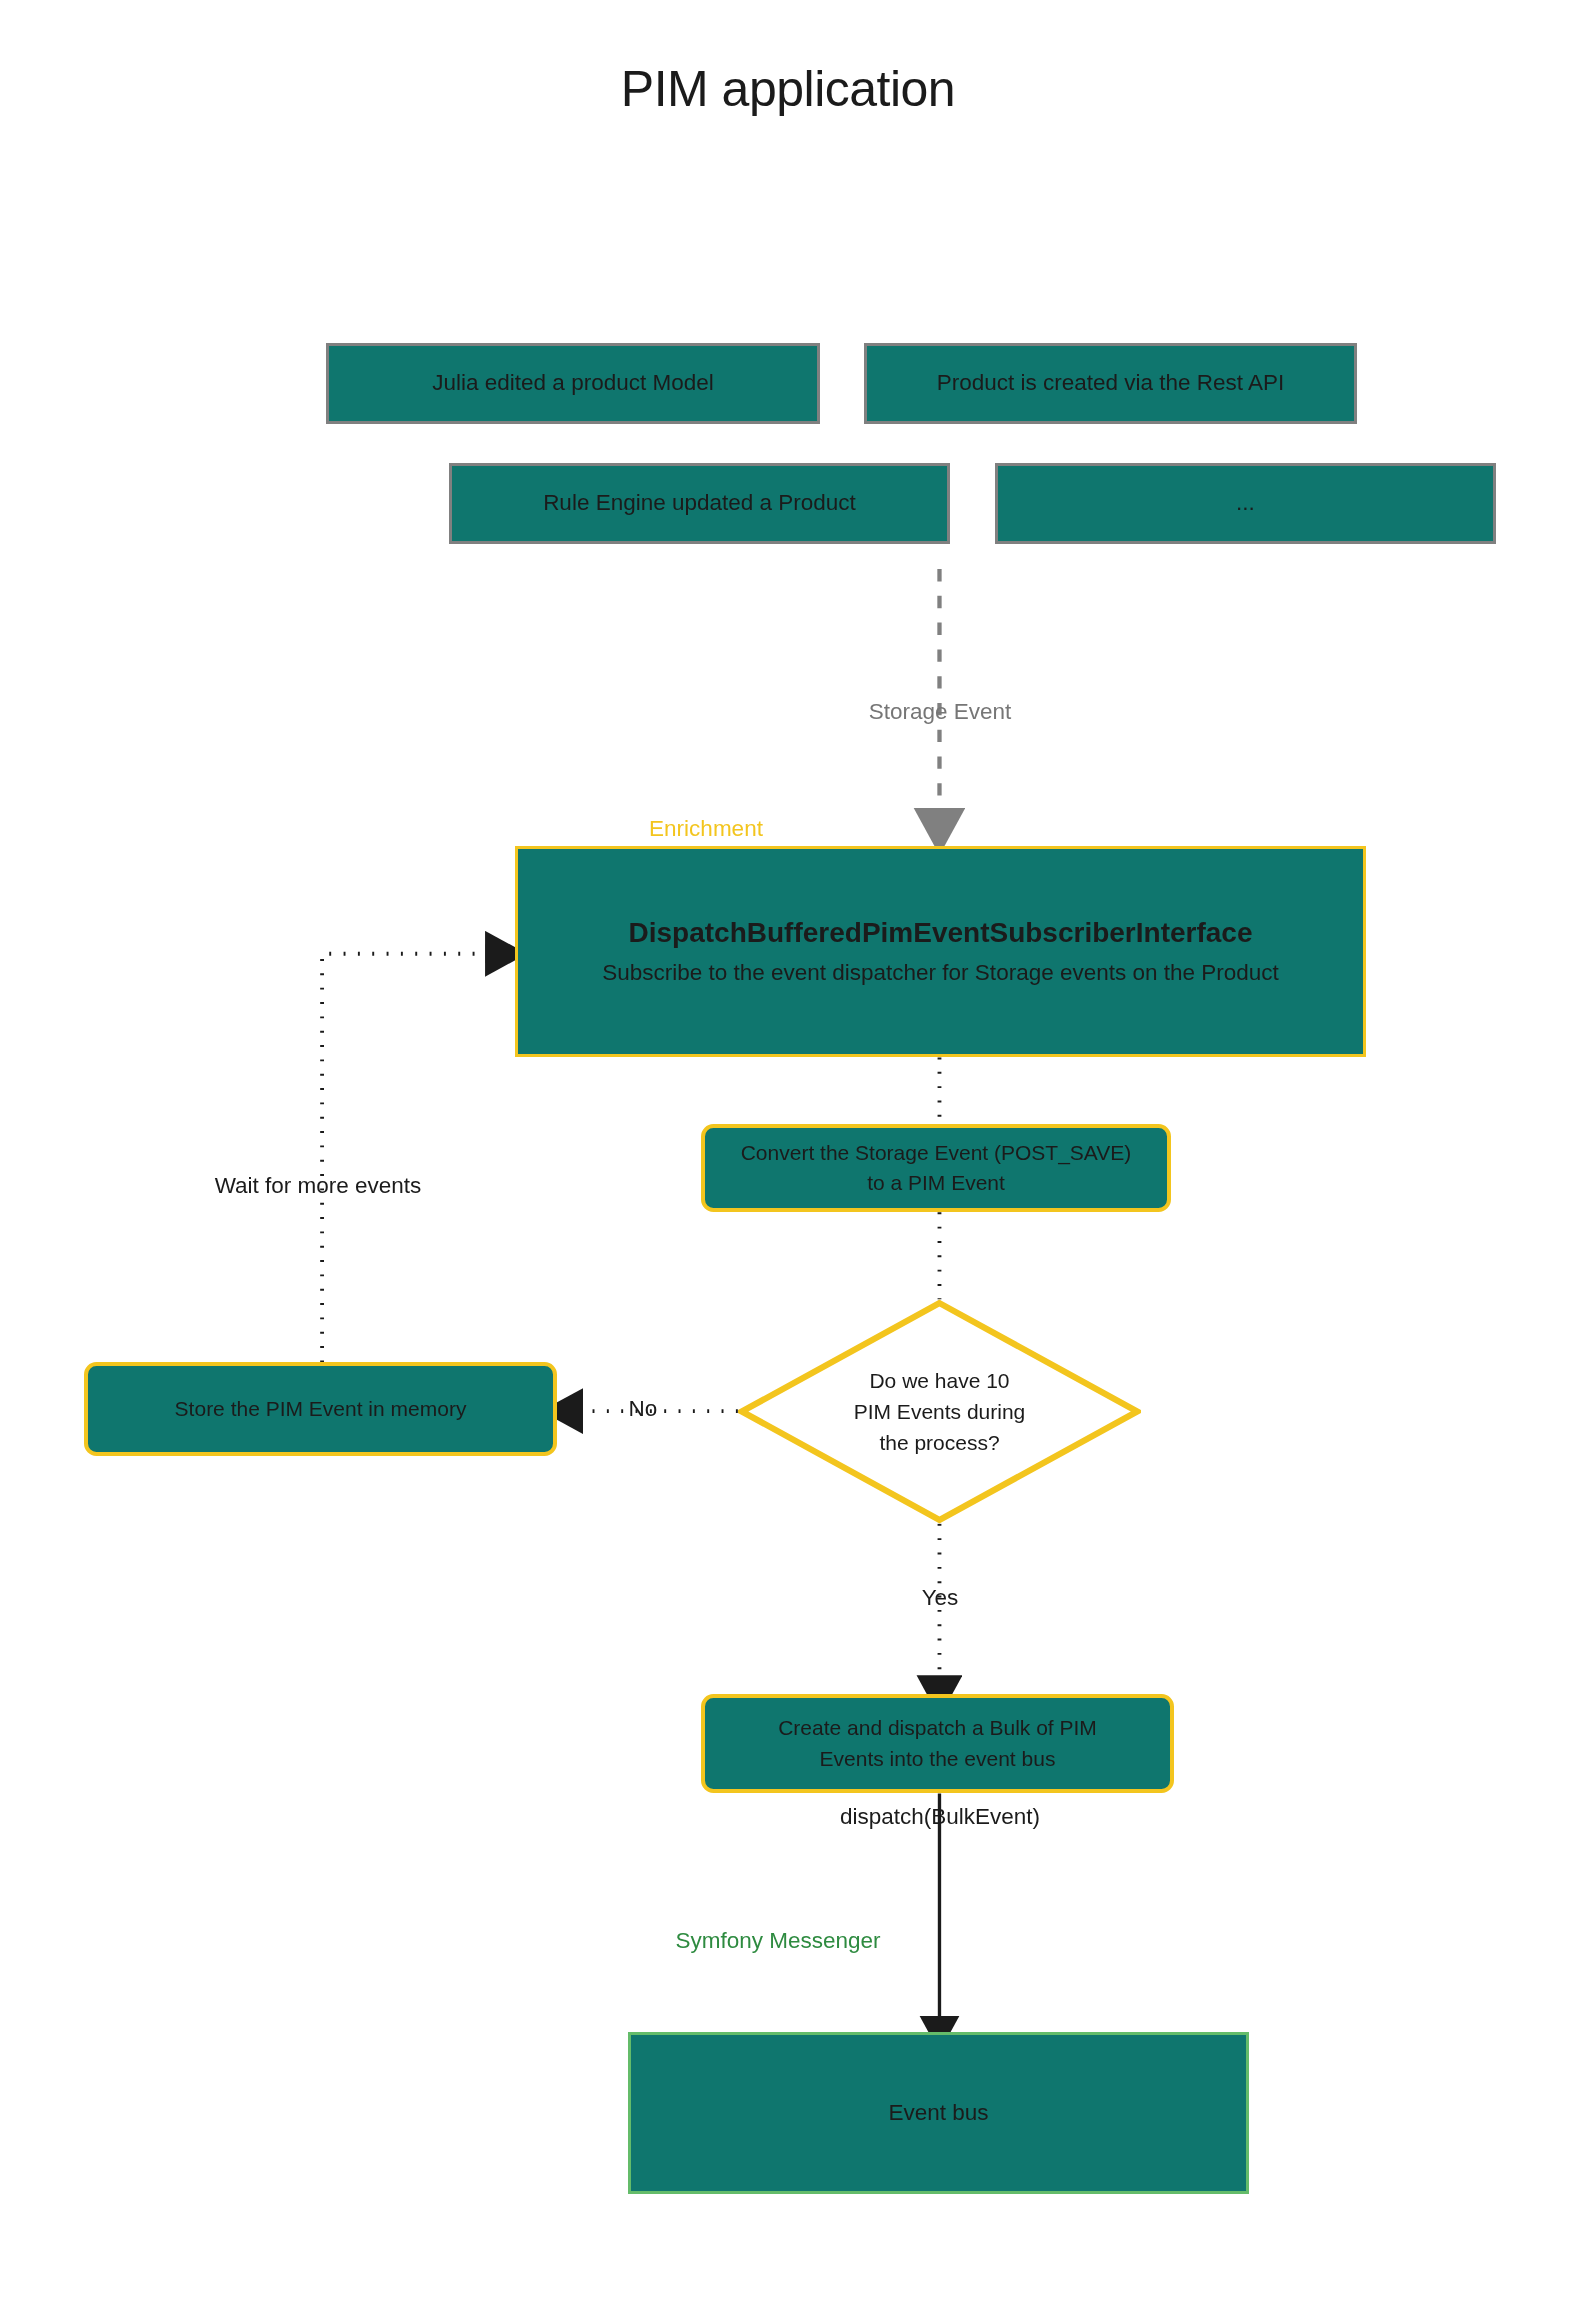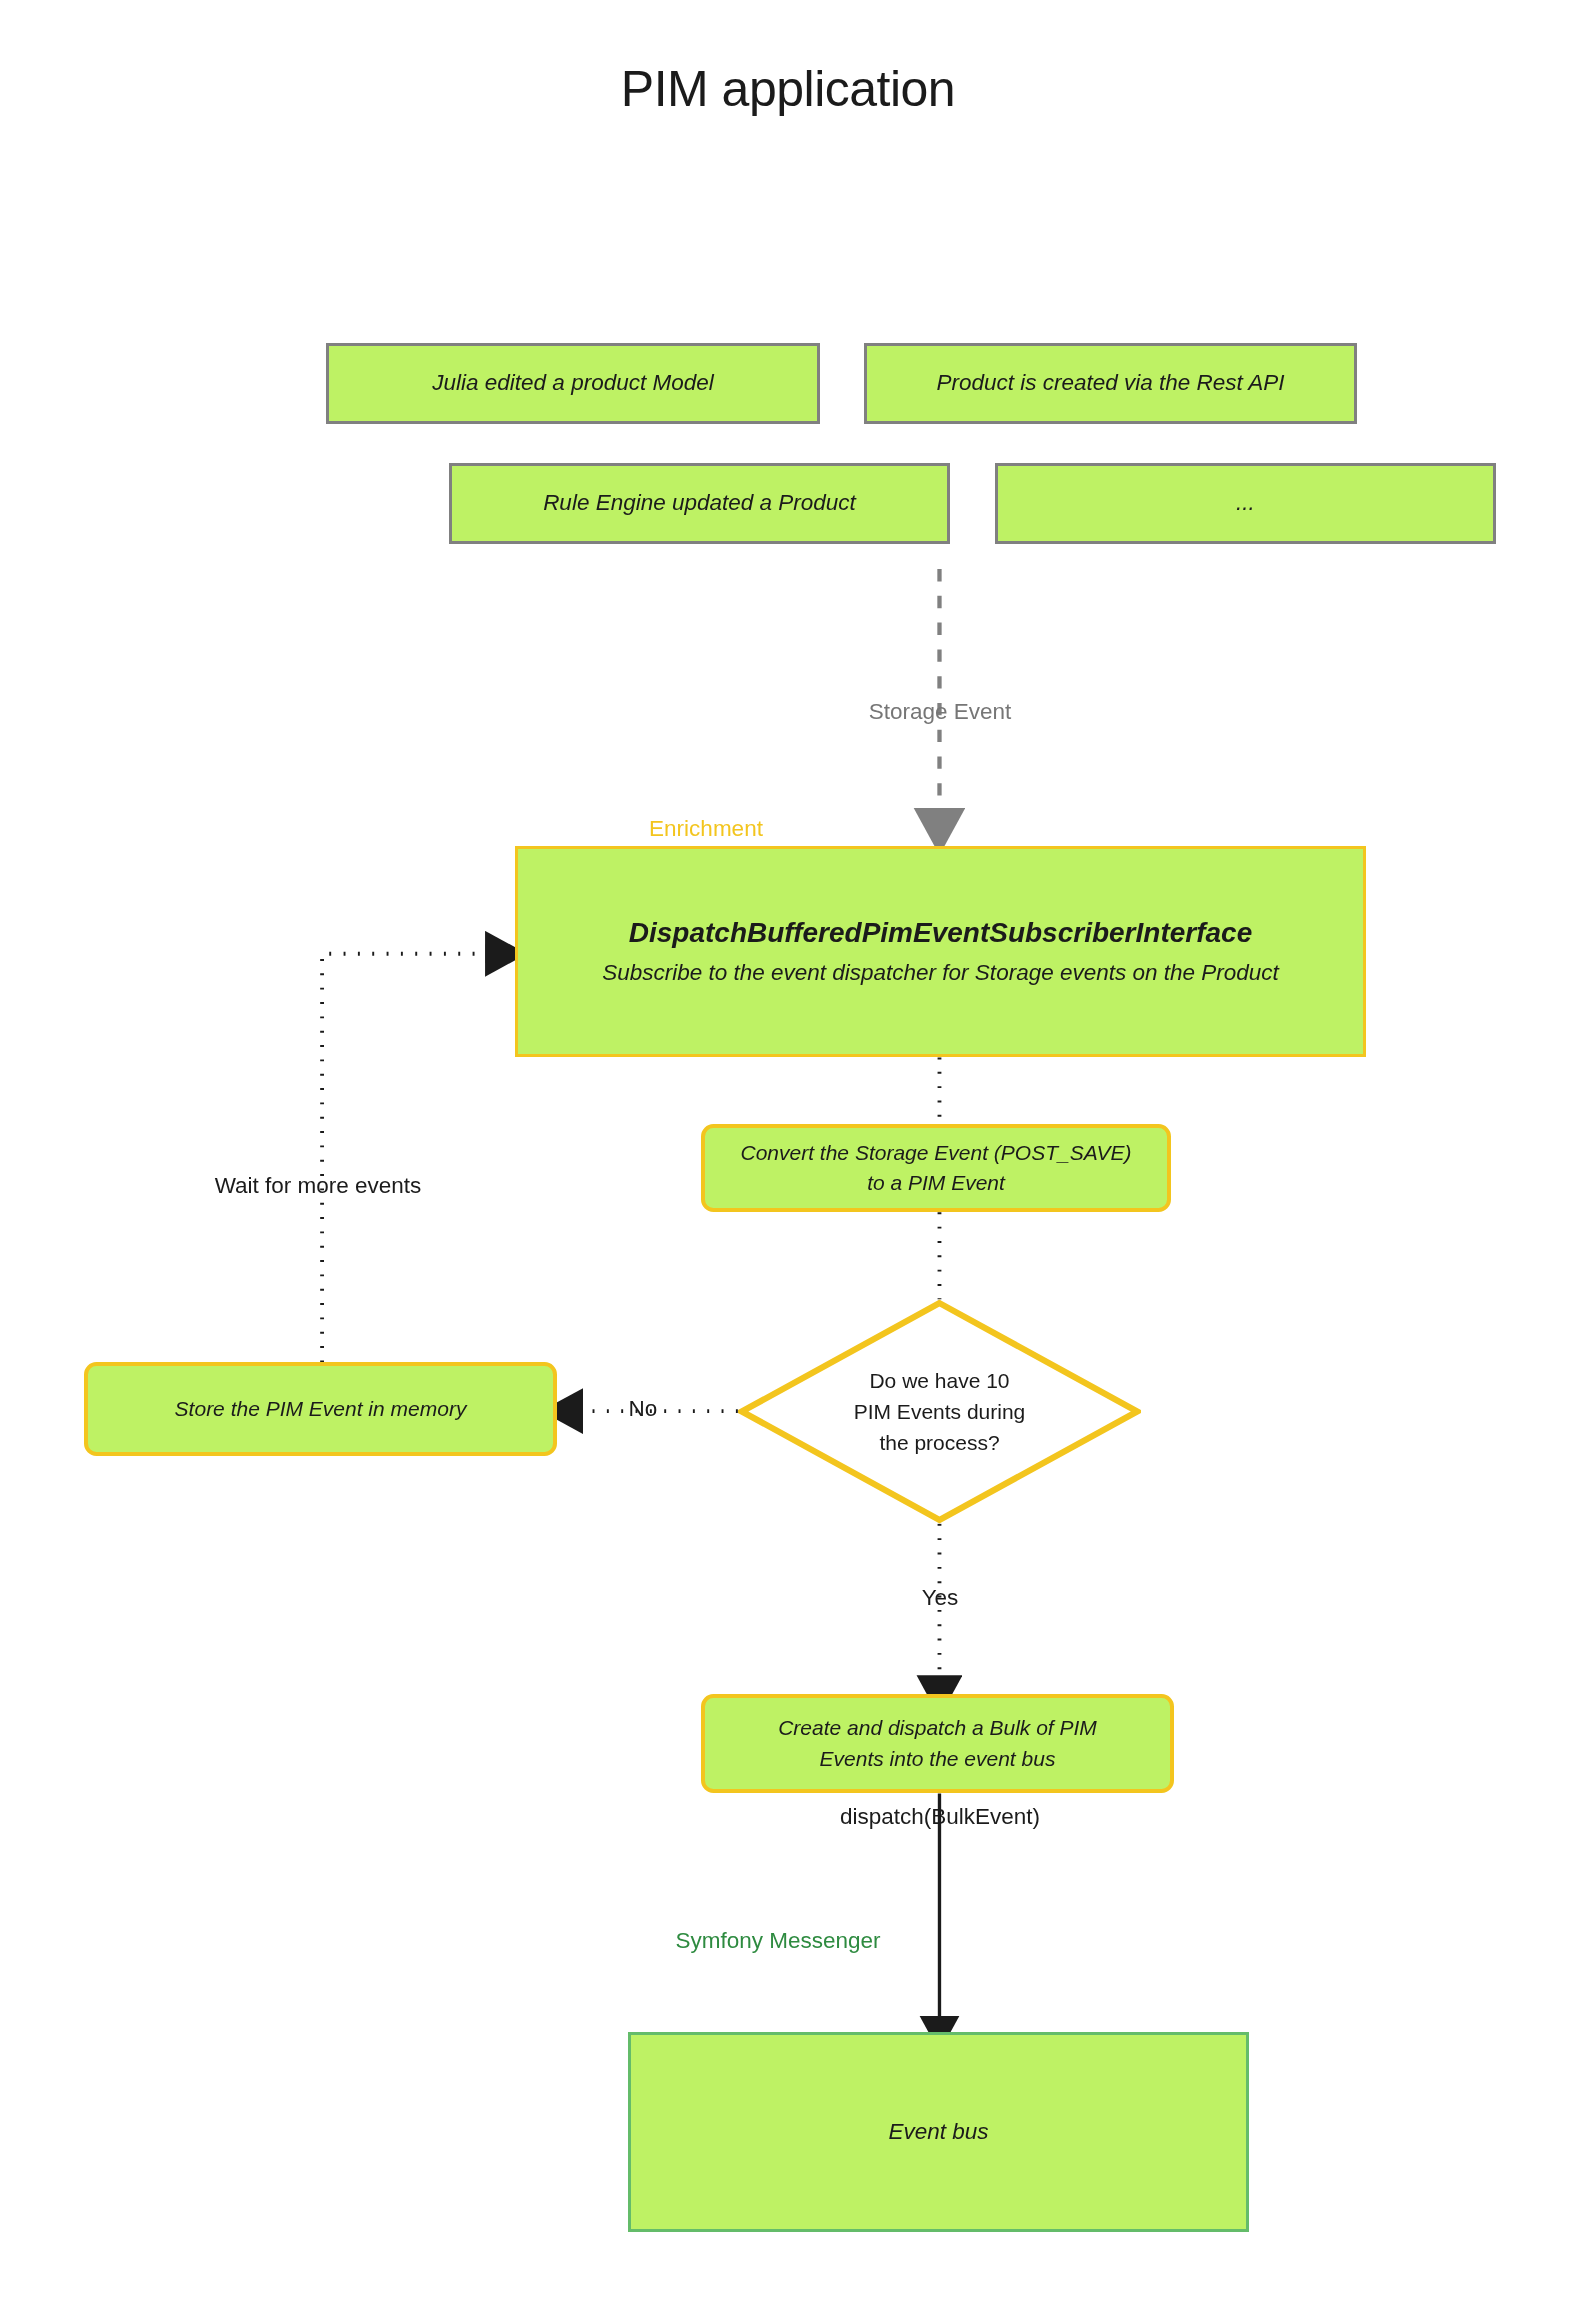--- a/index.html
+++ b/index.html
@@ -12,24 +12,23 @@
 
   
   .title{
     position:absolute;left:0;top:62px;width:1576px;text-align:center;
     font-size:50px;font-weight:400;color:#1b1b1b;letter-spacing:-0.5px;
     line-height:1.1;
   }
 
   
   .node{
-    position:absolute;box-sizing:border-box;background:#bef264;
+    position:absolute;box-sizing:border-box;background:#0f766e;
     display:flex;align-items:center;justify-content:center;text-align:center;
     color:#1b1b1b;
-    font-style:italic;
   }
   .node .lbl{display:block;width:100%;padding:0 12.4px;}
 
   .gray-box{border:3.3px solid #808080;font-size:22.5px;line-height:1.35;}
   .yellow-rect{border:3.3px solid #F3C51E;font-size:22.5px;line-height:1.45;}
   .yellow-round{border:4.3px solid #F3C51E;border-radius:12.4px;font-size:21px;line-height:1.45;}
   .green-rect{border:3.3px solid #64BC6A;font-size:22.5px;line-height:1.4;}
 
   .strong-line{display:block;font-weight:700;font-size:28px;margin-bottom:3.8px;}
   .sub-line{display:block;font-weight:400;font-size:22.5px;}
@@ -146,18 +145,18 @@
     <span class="lbl">Store the PIM Event in memory</span>
   </div>
 
   <div class="node yellow-round" style="left:701px;top:1694px;width:473px;height:99px;">
     <span class="lbl">
       <span>Create and dispatch a Bulk of PIM</span><br>
       <span>Events into the event bus</span>
     </span>
   </div>
 
-  <div class="node green-rect" style="left:628px;top:2032px;width:621px;height:200px;">
+  <div class="node green-rect" style="left:628px;top:2032px;width:621px;height:162px;">
     <span class="lbl">Event bus</span>
   </div>
 
 </div>
 
 
 </body></html>

